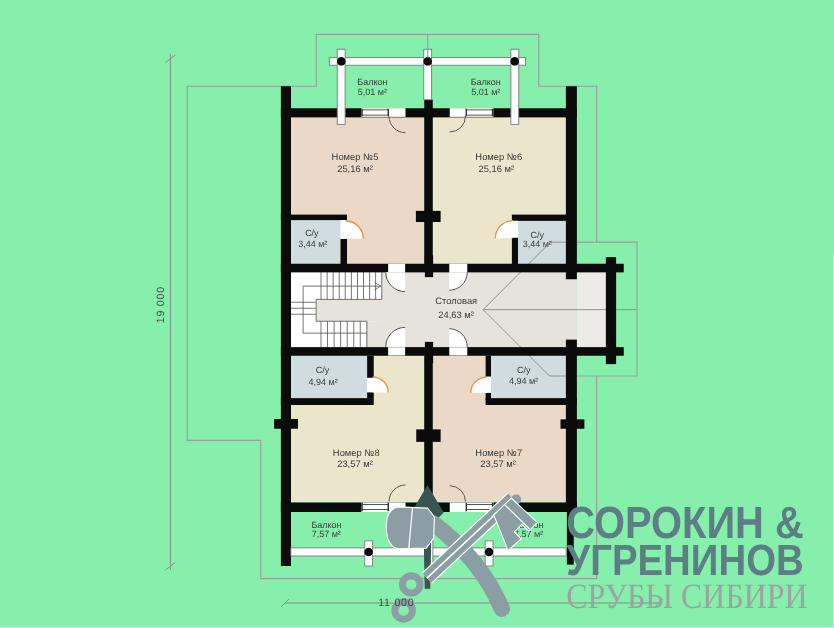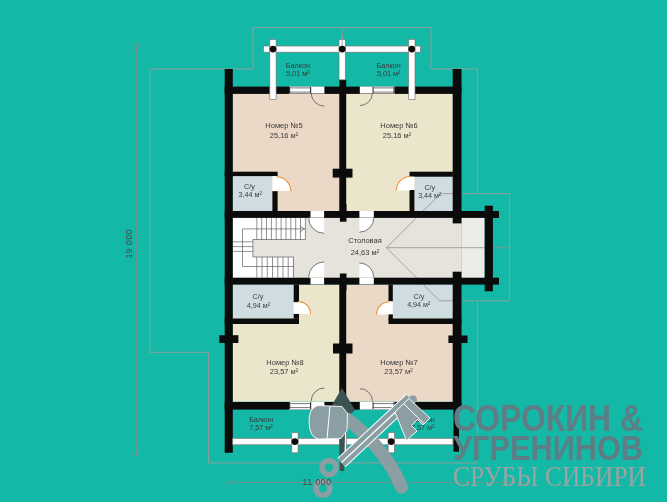--- a/index.html
+++ b/index.html
@@ -1,16 +1,16 @@
 <!DOCTYPE html>
 <html><head>
 <meta charset="utf-8">
 <style>
 html,body{margin:0;padding:0;background:#fff;}
-#page{position:relative;width:667px;height:502px;overflow:hidden;background:#14b8a6;font-family:"Liberation Sans",sans-serif;}
+#page{position:relative;width:667px;height:502px;overflow:hidden;background:#86efac;font-family:"Liberation Sans",sans-serif;}
 svg{position:absolute;left:0;top:0;}
 text{font-family:"Liberation Sans",sans-serif;fill:#3a3a3a;}
 .lbl{font-size:7.2px;}
 .lb2{font-size:7.5px;}
 .dim{font-size:8.5px;fill:#454545;letter-spacing:0.6px;}
 </style>
 </head>
 <body>
 <div id="page">
 <svg width="667" height="502" viewBox="0 0 667 502">

